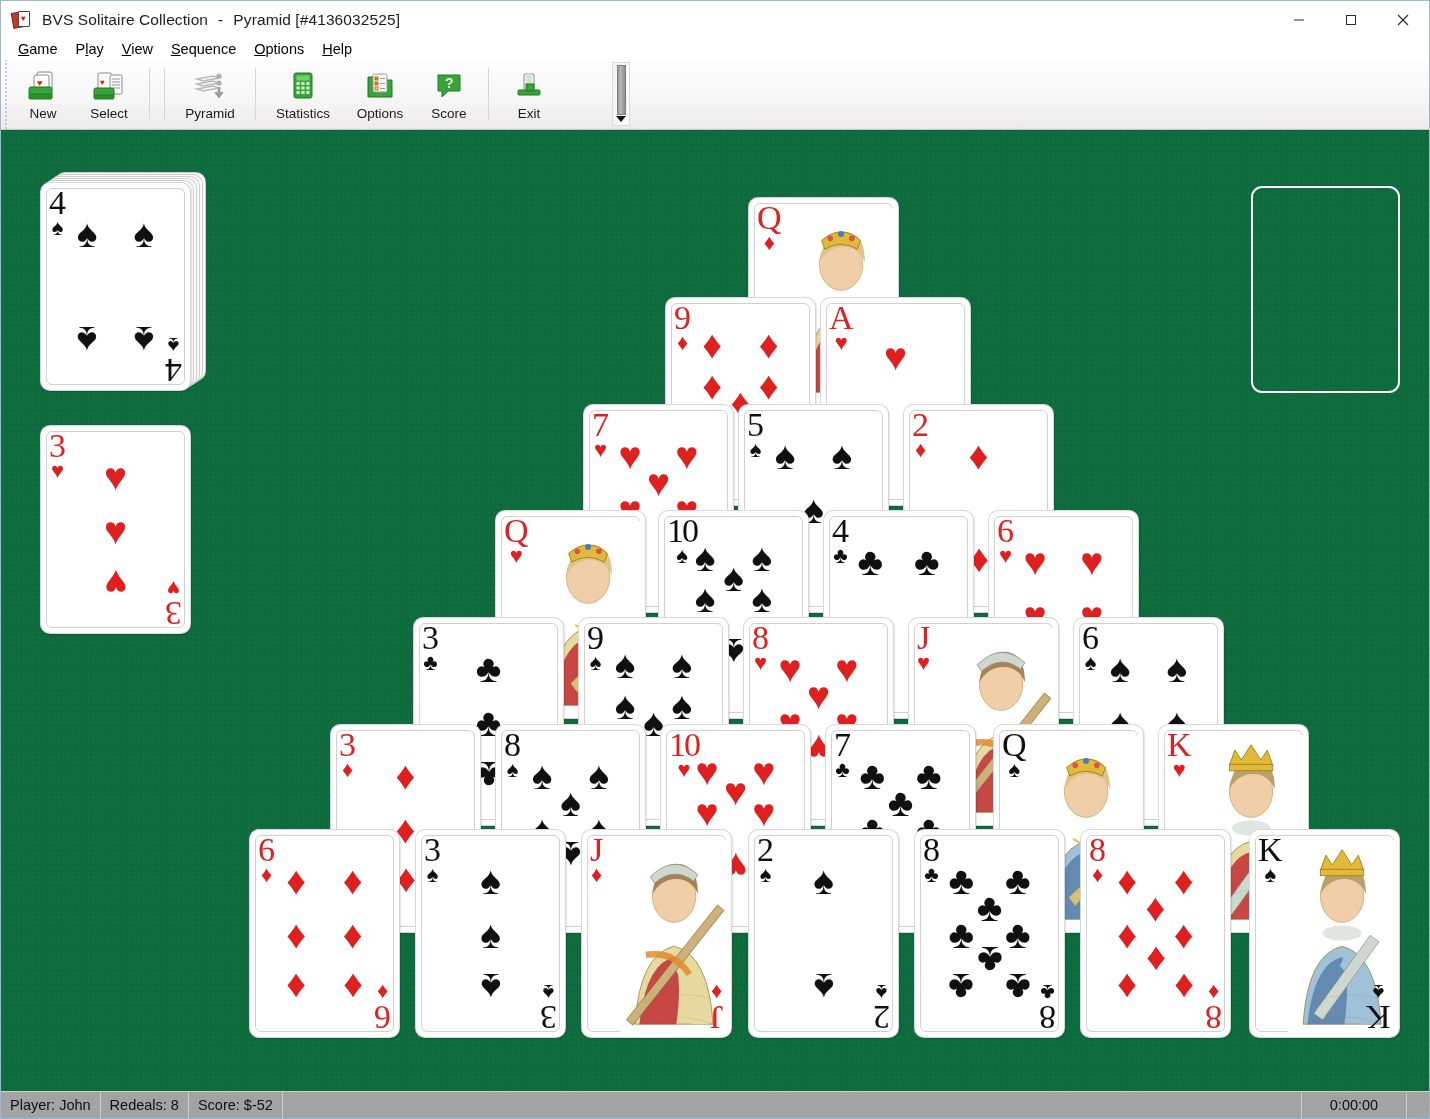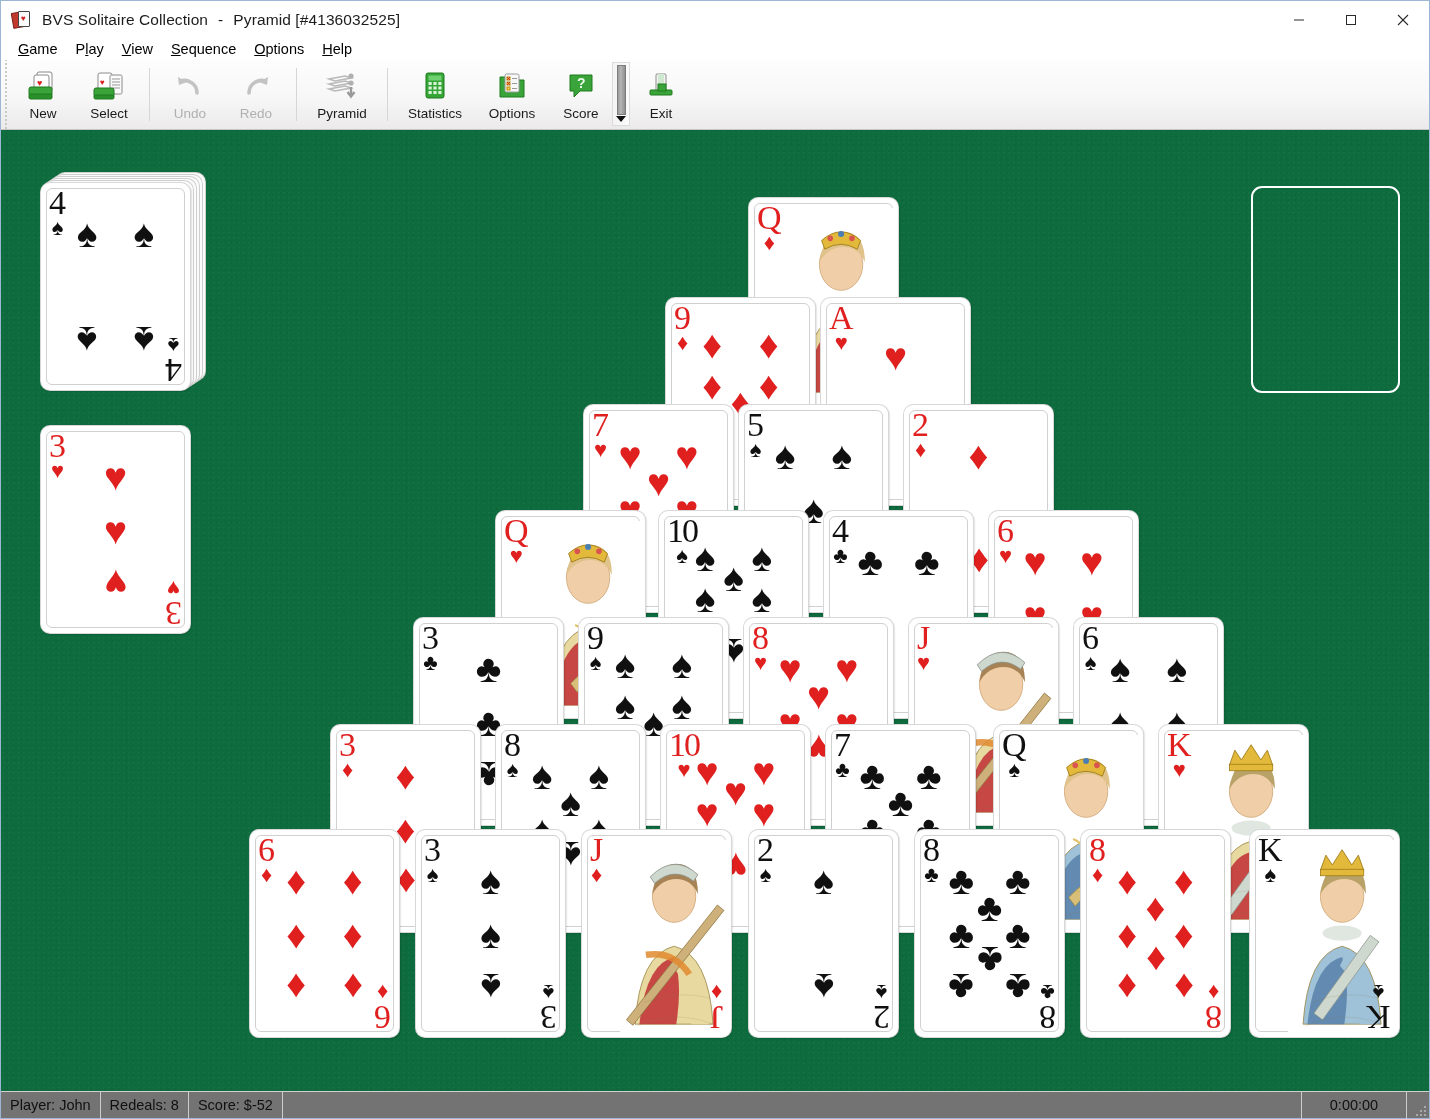--- a/index.html
+++ b/index.html
@@ -162,21 +162,21 @@
   }
   .foundation-slot {
     position: absolute;
     width: 149px; height: 207px;
     border: 2px solid #ffffff; border-radius: 11px;
   }
 
   
   .statusbar {
     height: 27px; flex: 0 0 27px;
-    background: #737373; border-top: 1px solid #d0d0d0;
+    background: #a3a3a3; border-top: 1px solid #d0d0d0;
     display: flex; align-items: center;
     font-size: 14.5px; color: #101010;
   }
   .sb-cell {
     height: 27px; display: flex; align-items: center;
     padding: 0 9px; border-right: 1px solid #cdcdcd;
     white-space: nowrap;
   }
   .sb-spacer { flex: 1 1 auto; height: 27px; border-right: 1px solid #cdcdcd; }
   .sb-time {
@@ -266,40 +266,20 @@
             <rect x="2" y="18" width="20" height="9" rx="2" fill="#3aa33a" stroke="#1d7a1d"></rect>
             <rect x="2" y="25" width="20" height="4" rx="1.5" fill="#2b8f2b" stroke="#1d7a1d"></rect>
           </svg>
         </span>
         <span class="lbl">Select</span>
       </div>
     </div>
 
     <div class="tb-sep"></div>
 
-    <div class="tb-group">
-      <div class="tb-btn disabled">
-        <span class="ico">
-          <svg width="30" height="28" viewBox="0 0 30 28">
-            <path d="M22 21 C22 11 12 7 6 9" fill="none" stroke="#c3c3c3" stroke-width="3.6" stroke-linecap="round"></path>
-            <path d="M3 5 L4 13 L12 10 Z" fill="#c3c3c3"></path>
-          </svg>
-        </span>
-        <span class="lbl">Undo</span>
-      </div>
-      <div class="tb-btn disabled">
-        <span class="ico">
-          <svg width="30" height="28" viewBox="0 0 30 28">
-            <path d="M8 21 C8 11 18 7 24 9" fill="none" stroke="#c3c3c3" stroke-width="3.6" stroke-linecap="round"></path>
-            <path d="M27 5 L26 13 L18 10 Z" fill="#c3c3c3"></path>
-          </svg>
-        </span>
-        <span class="lbl">Redo</span>
-      </div>
-    </div>
 
     <div class="tb-sep"></div>
 
     <div class="tb-group">
       <div class="tb-btn" style="width:74px">
         <span class="ico">
           <svg width="34" height="30" viewBox="0 0 34 30">
             <g fill="none" stroke="#b9b9b9" stroke-width="1.6">
               <path d="M4 8 L20 5 L26 7 L10 10 Z"></path>
               <path d="M4 13 L20 10 L26 12 L10 15 Z"></path>

